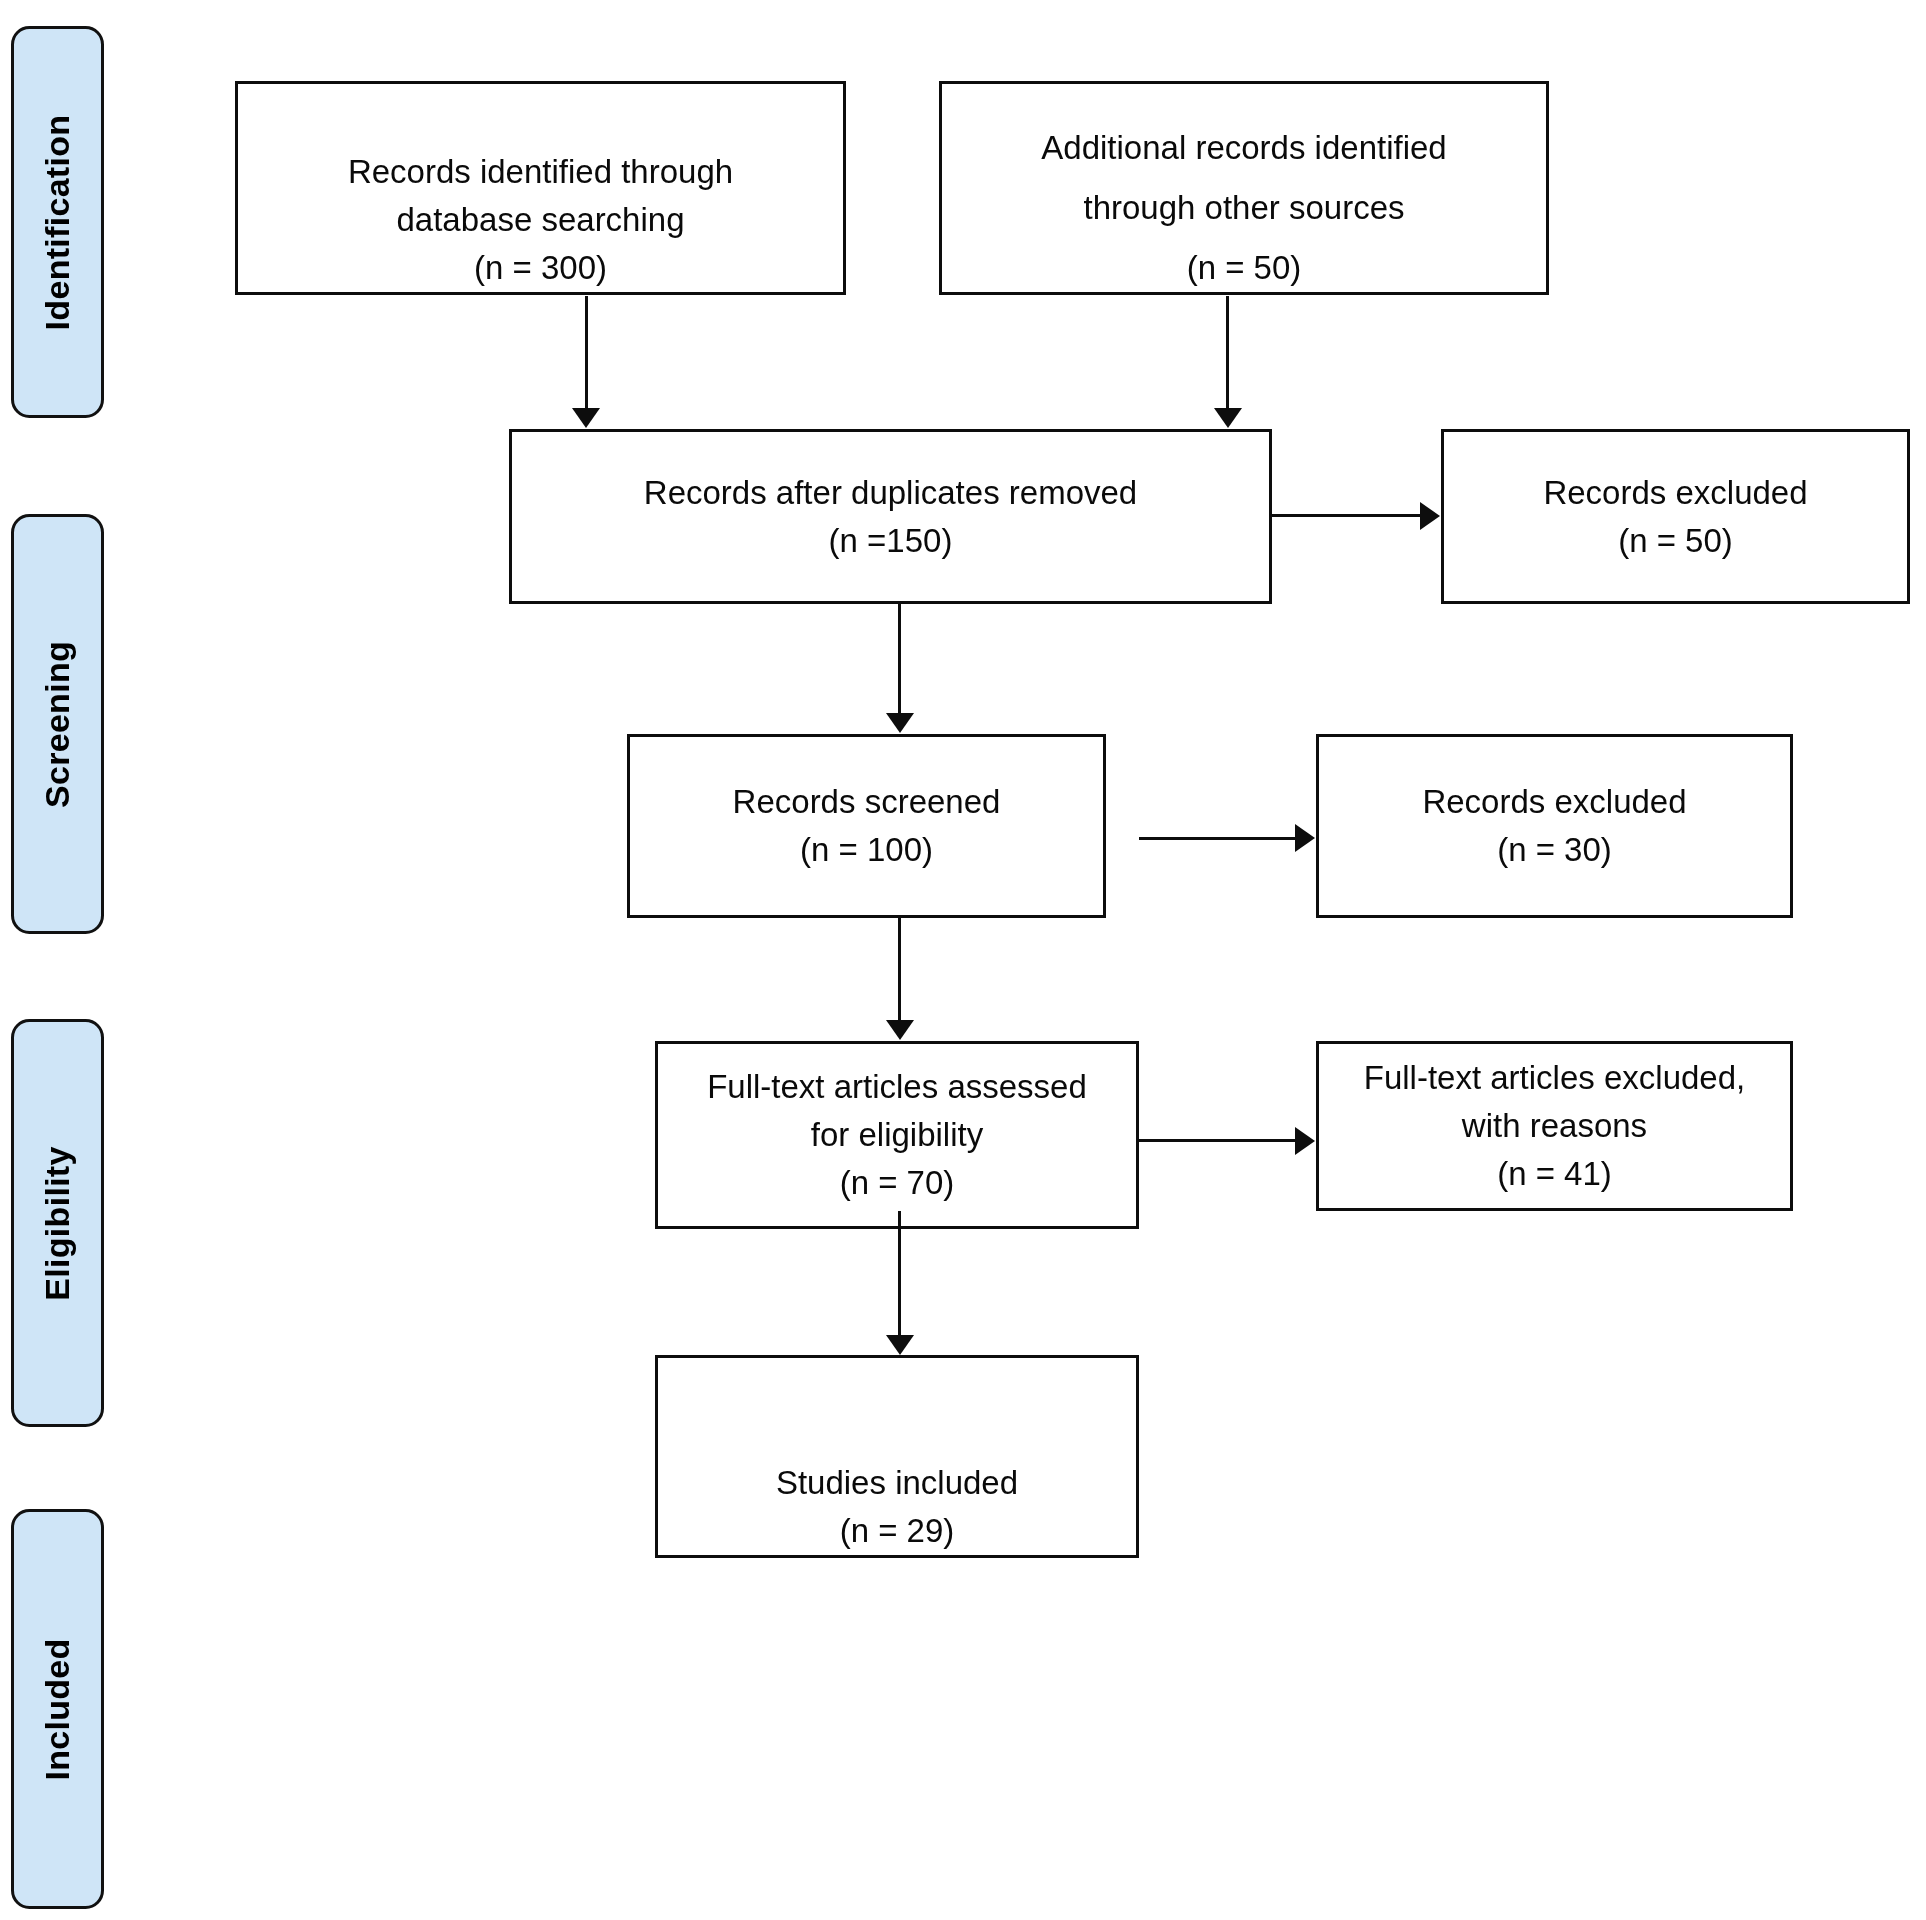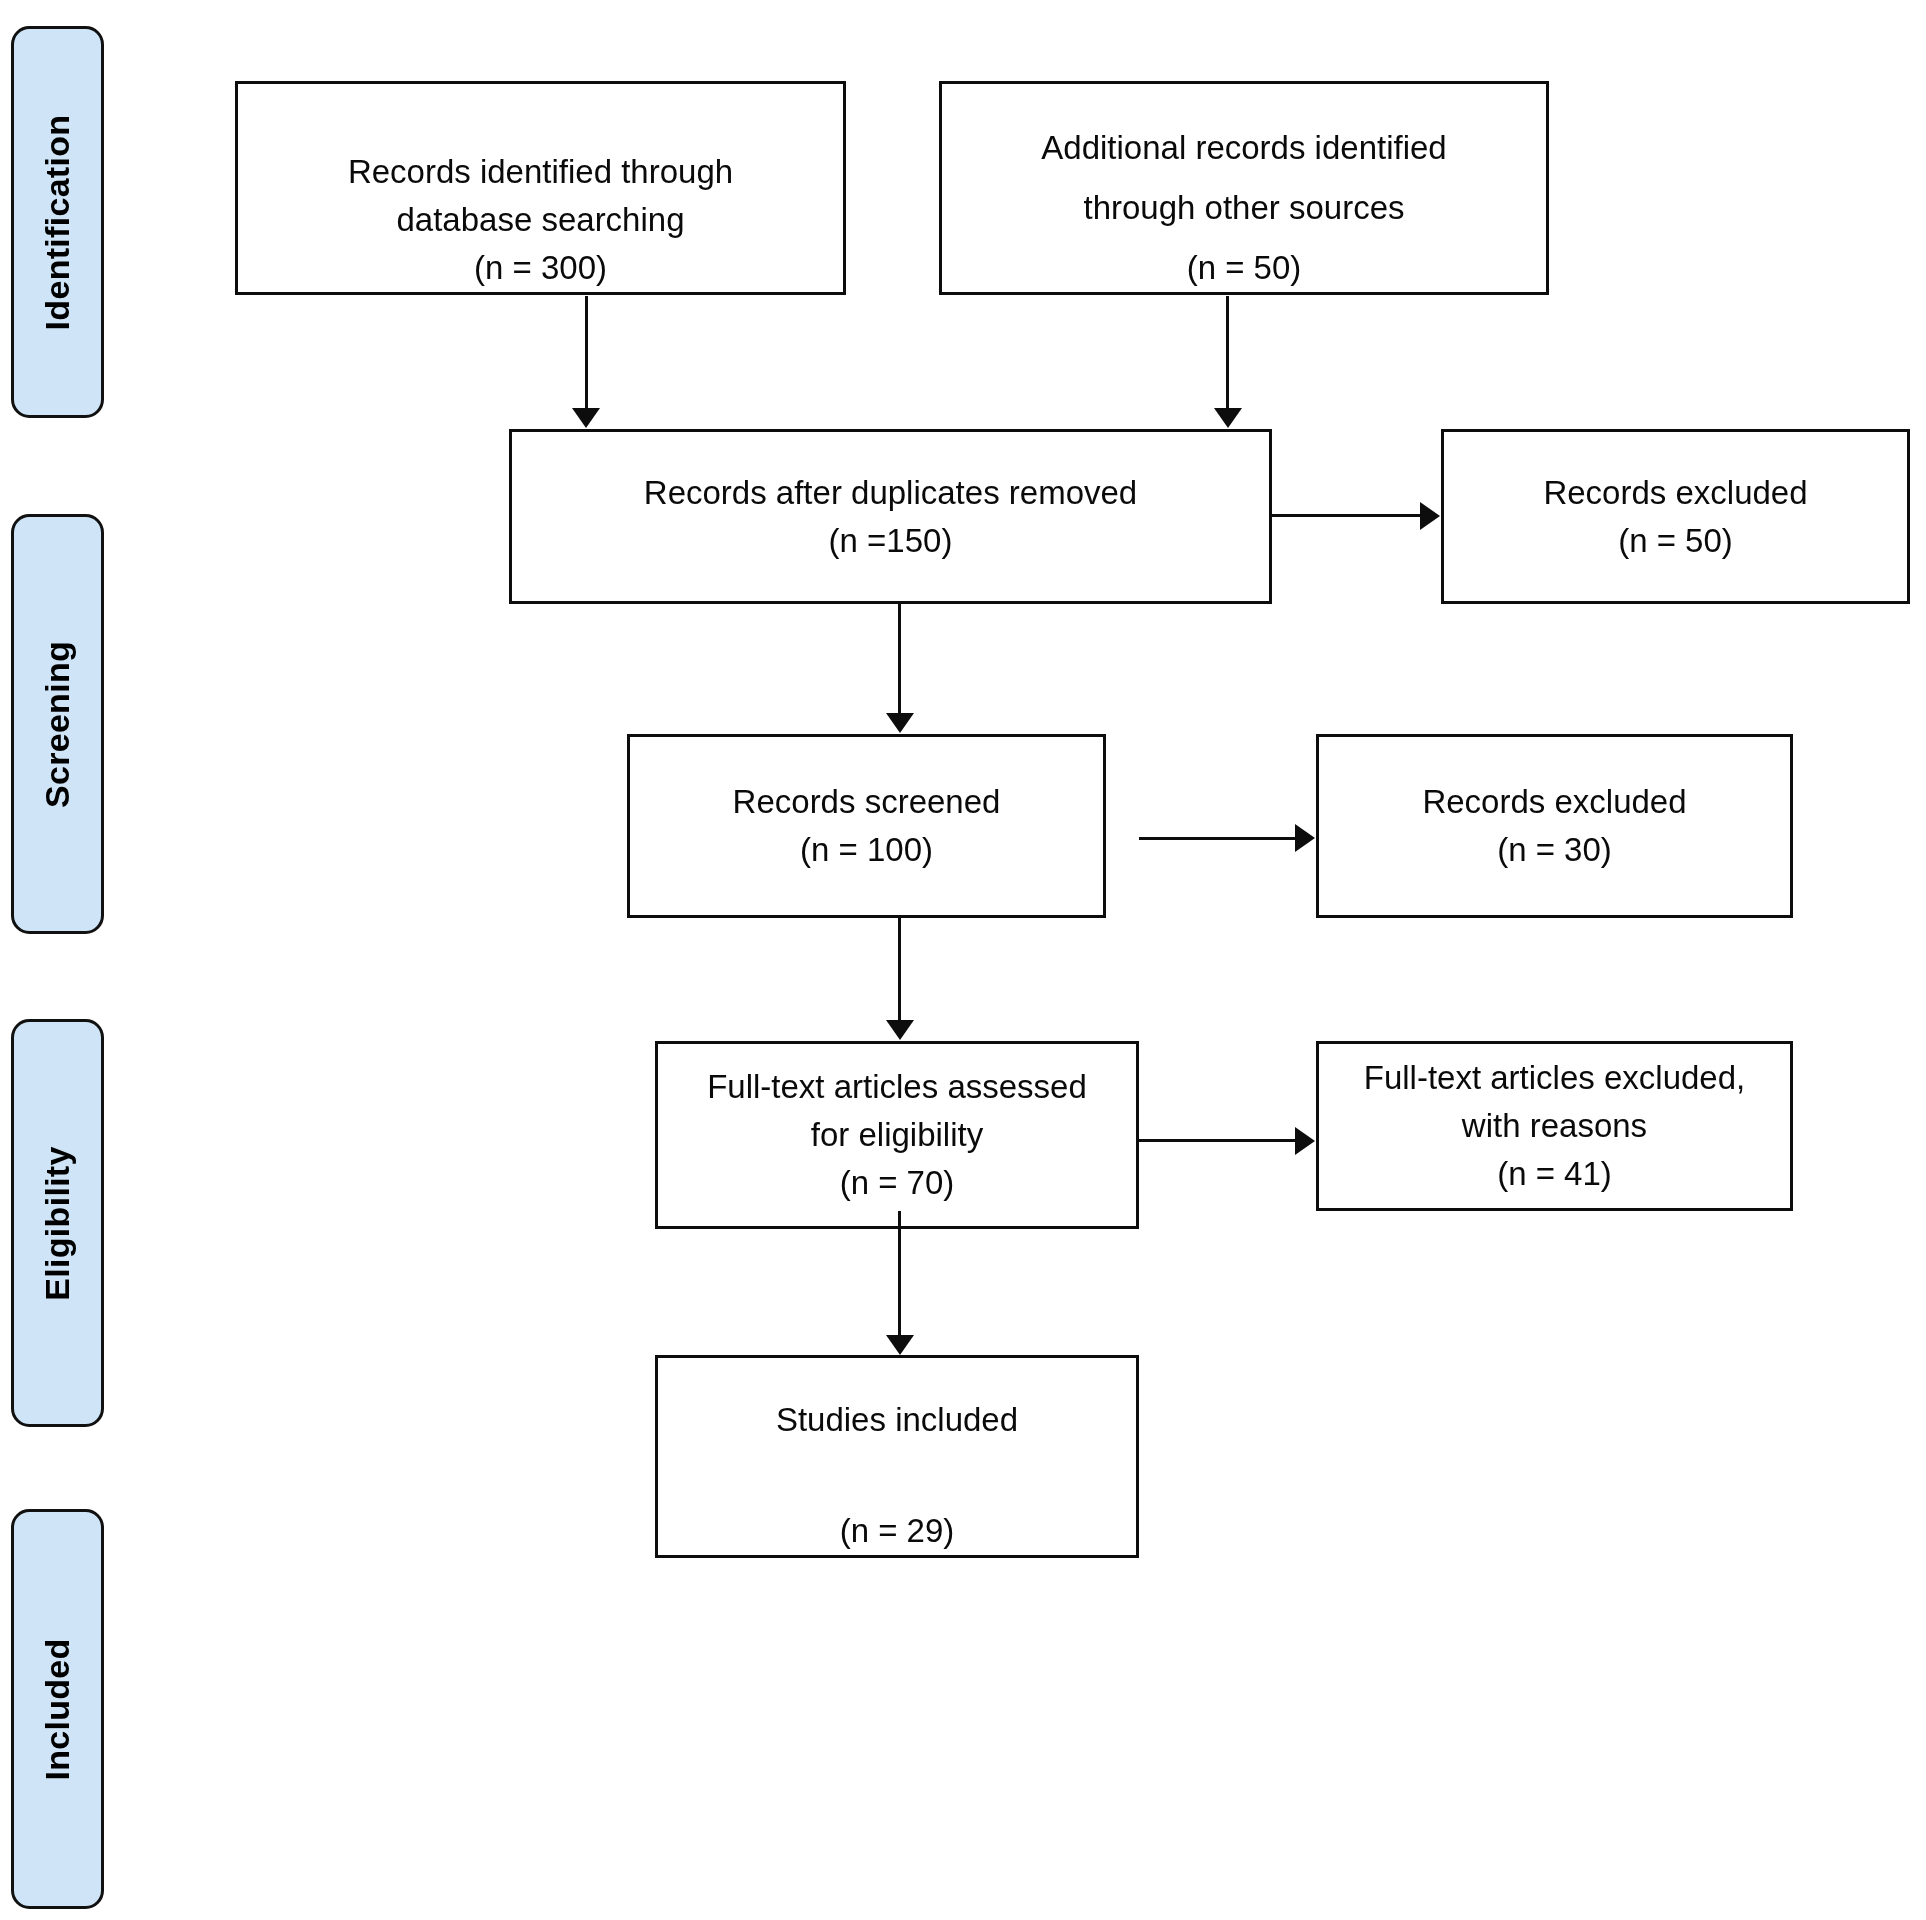--- a/index.html
+++ b/index.html
@@ -58,21 +58,21 @@
   .flow-box .box-line {
     font-size: 33px;
     line-height: 1.45;
     color: #0a0a0a;
     white-space: nowrap;
     font-family: "Liberation Sans", sans-serif;
   }
 
   
   .flow-box.text-top { justify-content: flex-end; padding-top: 28px; }
-  .flow-box.text-upper { justify-content: space-between; padding-top: 38px; }
+  .flow-box.text-upper { justify-content: flex-end; padding-top: 38px; }
 
   
   .v-line {
     position: absolute;
     width: 3.3px;
     background: #0d0d0d;
   }
   .h-line {
     position: absolute;
     height: 3.3px;

